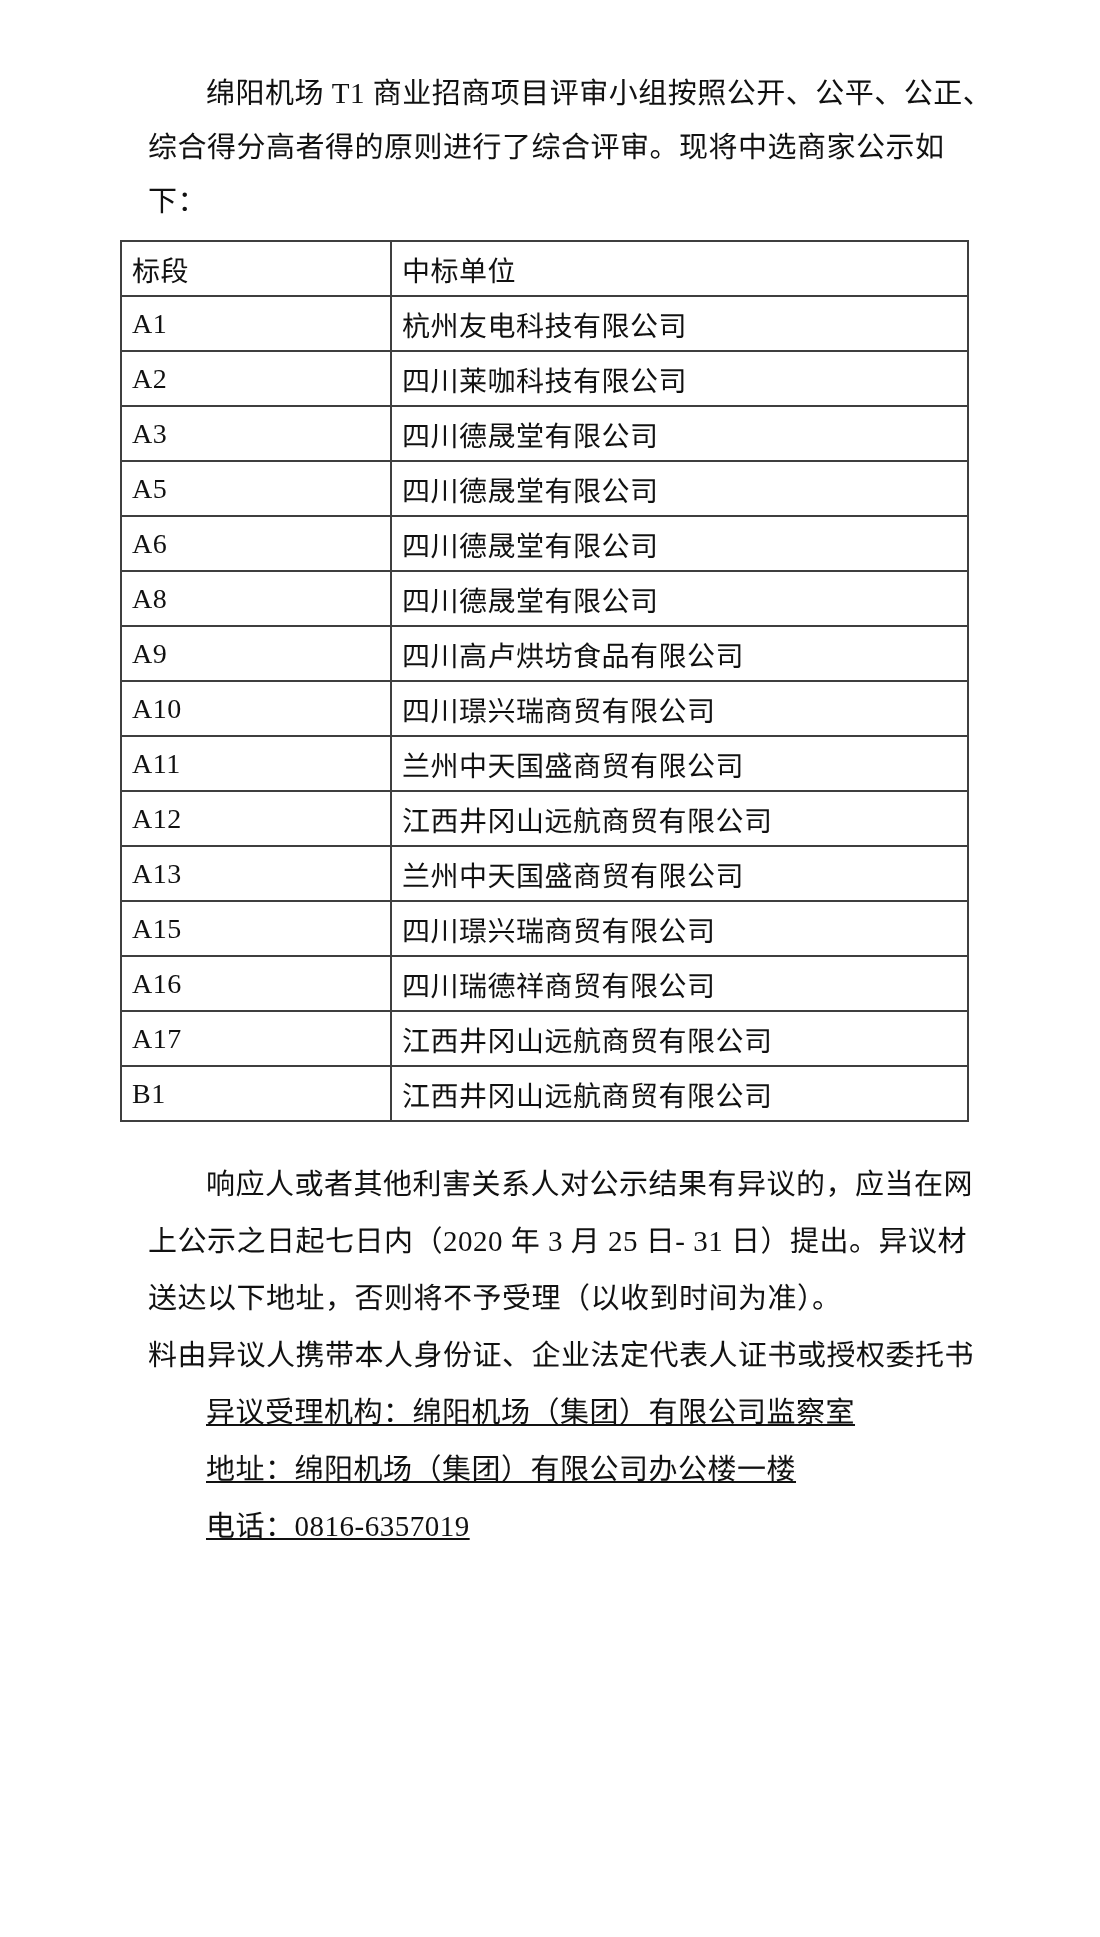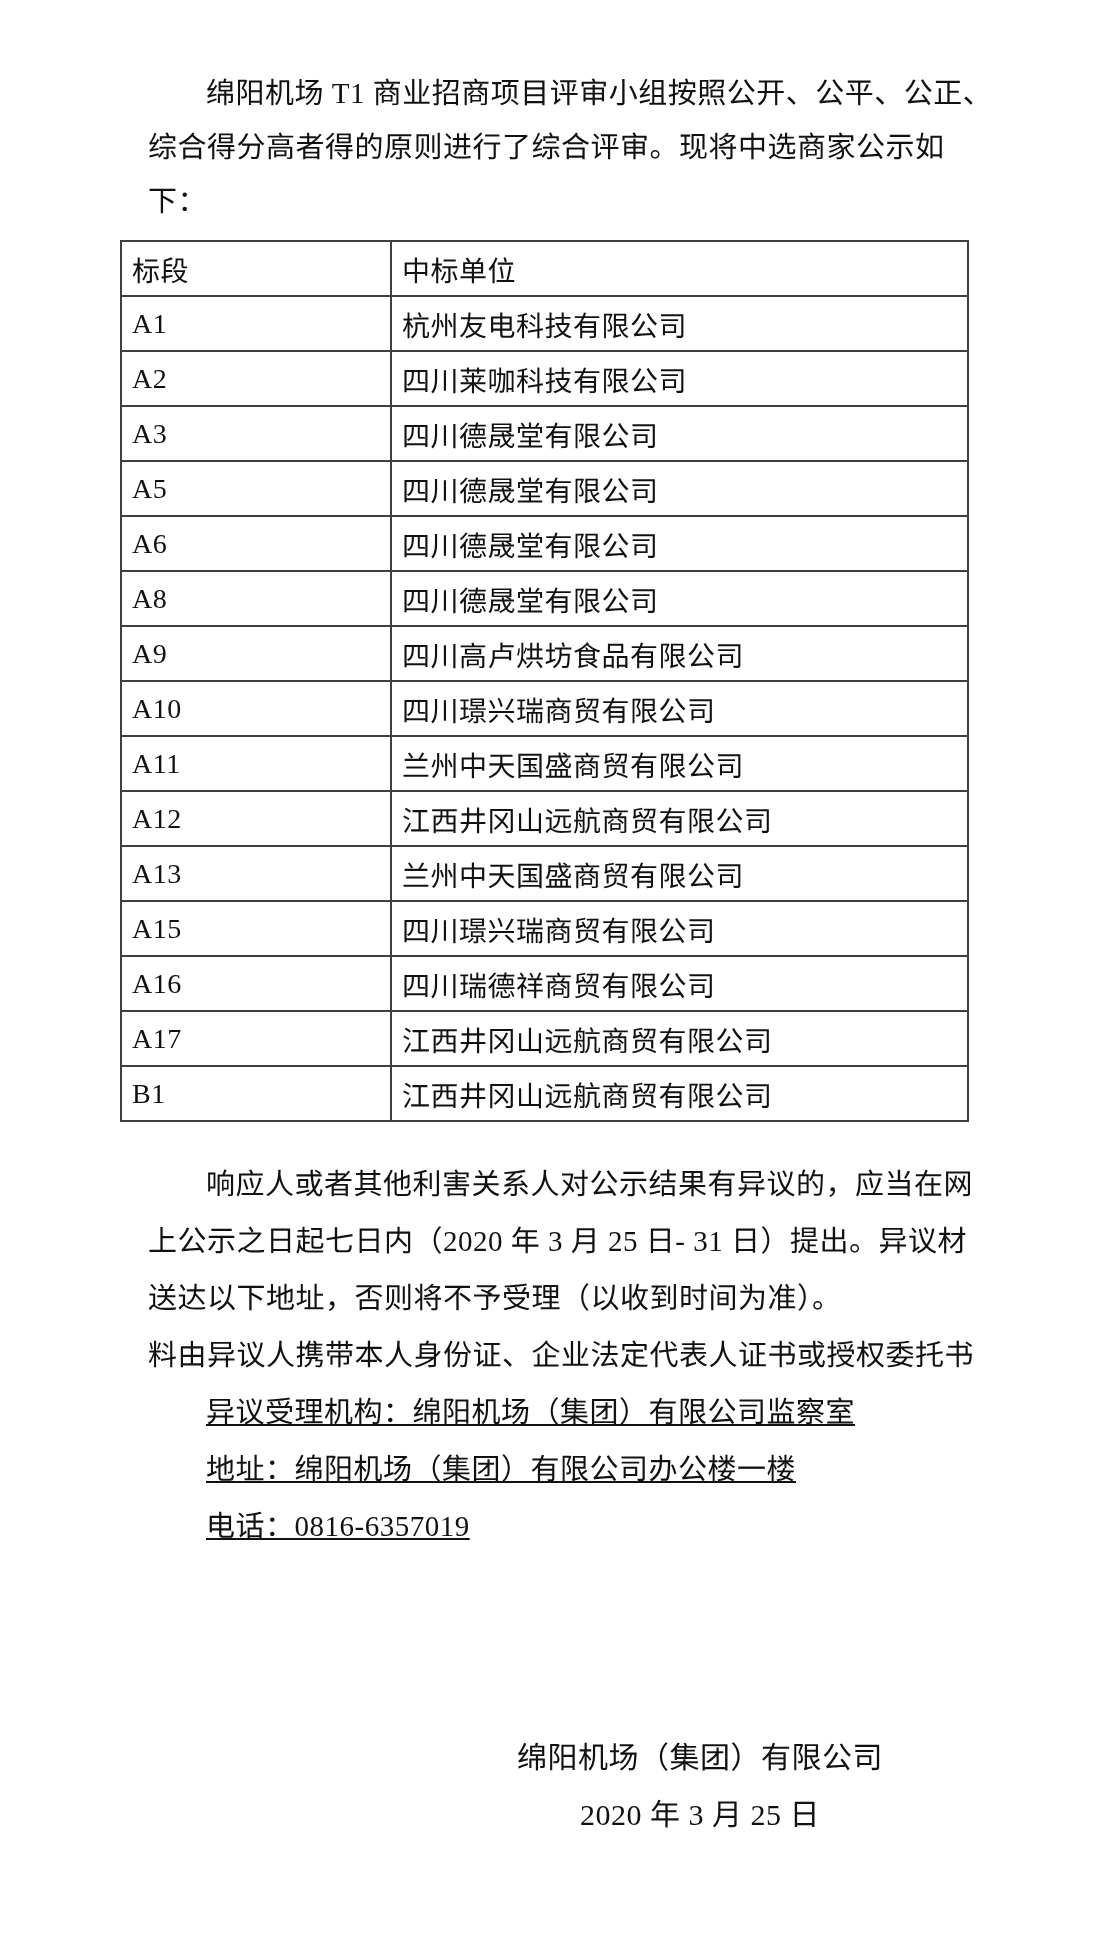--- a/index.html
+++ b/index.html
@@ -148,18 +148,14 @@
     <div class="line">送达以下地址，否则将不予受理（以收到时间为准）。</div>
     <div class="line">料由异议人携带本人身份证、企业法定代表人证书或授权委托书</div>
   </div>
 
   <div class="para contact">
     <div class="line">异议受理机构：绵阳机场（集团）有限公司监察室</div>
     <div class="line">地址：绵阳机场（集团）有限公司办公楼一楼</div>
     <div class="line">电话：0816-6357019</div>
   </div>
 
-  <div class="signature">
-    <div>绵阳机场（集团）有限公司</div>
-    <div>2020 年 3 月 25 日</div>
-  </div>
 
 </div>
 
 </body></html>

